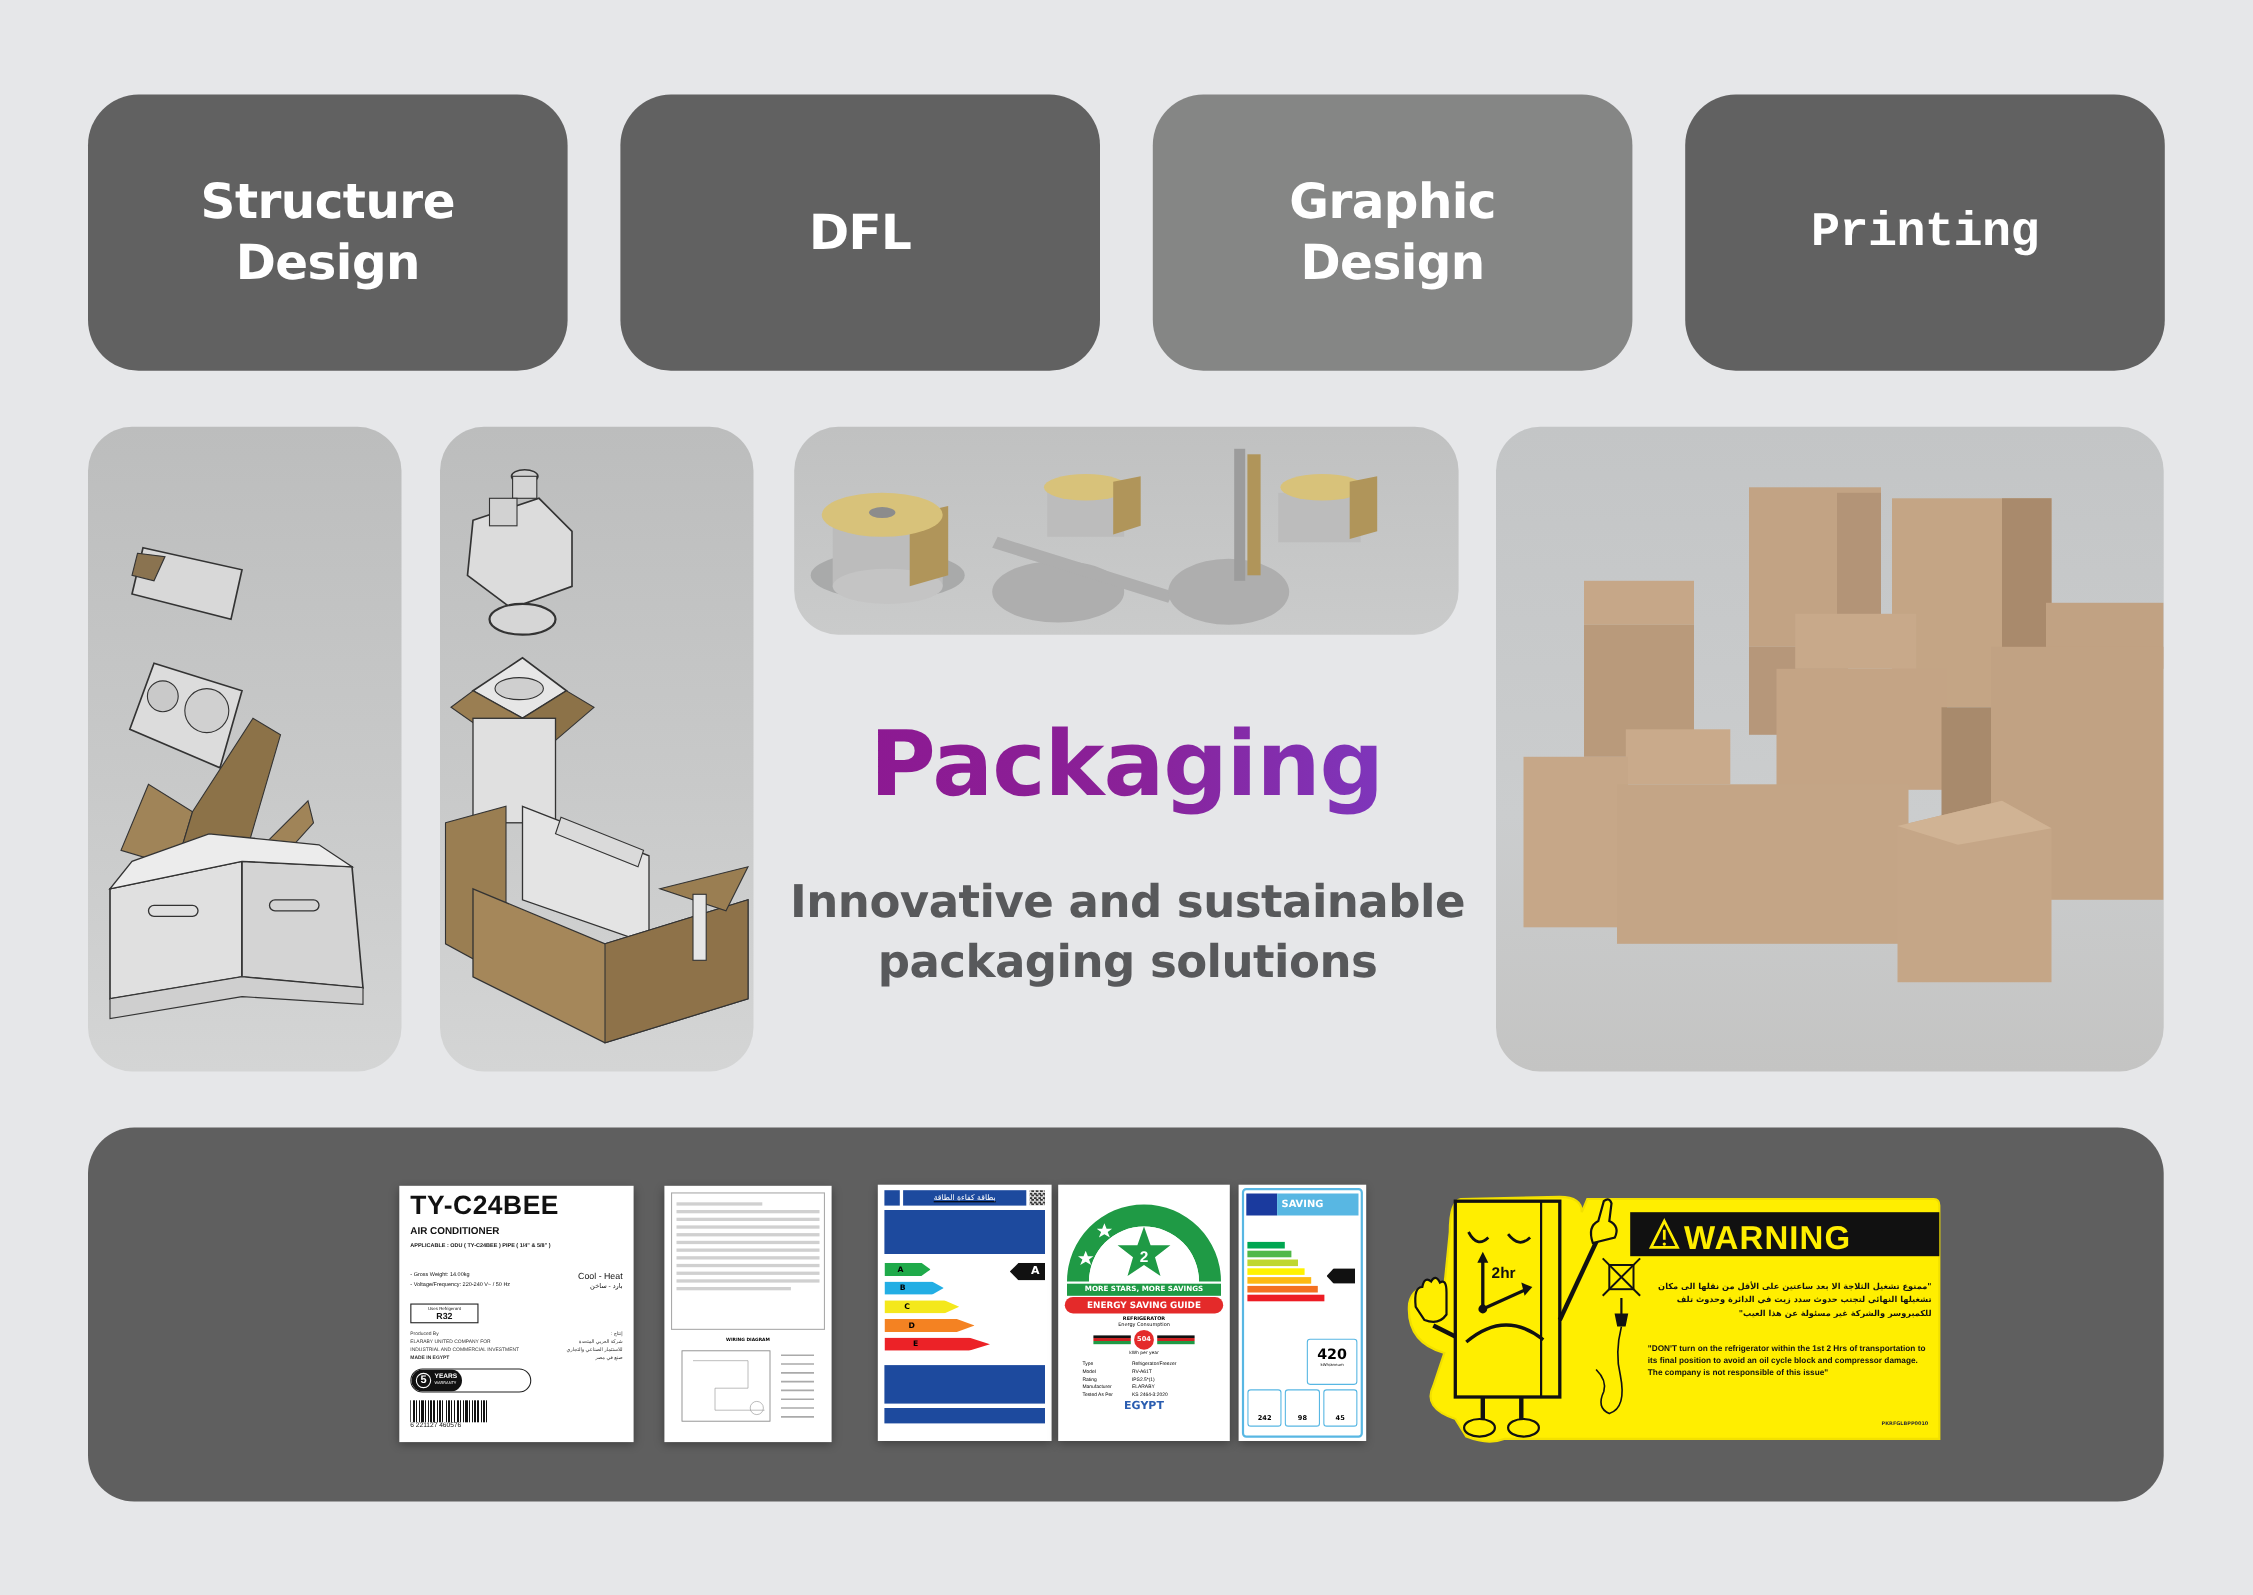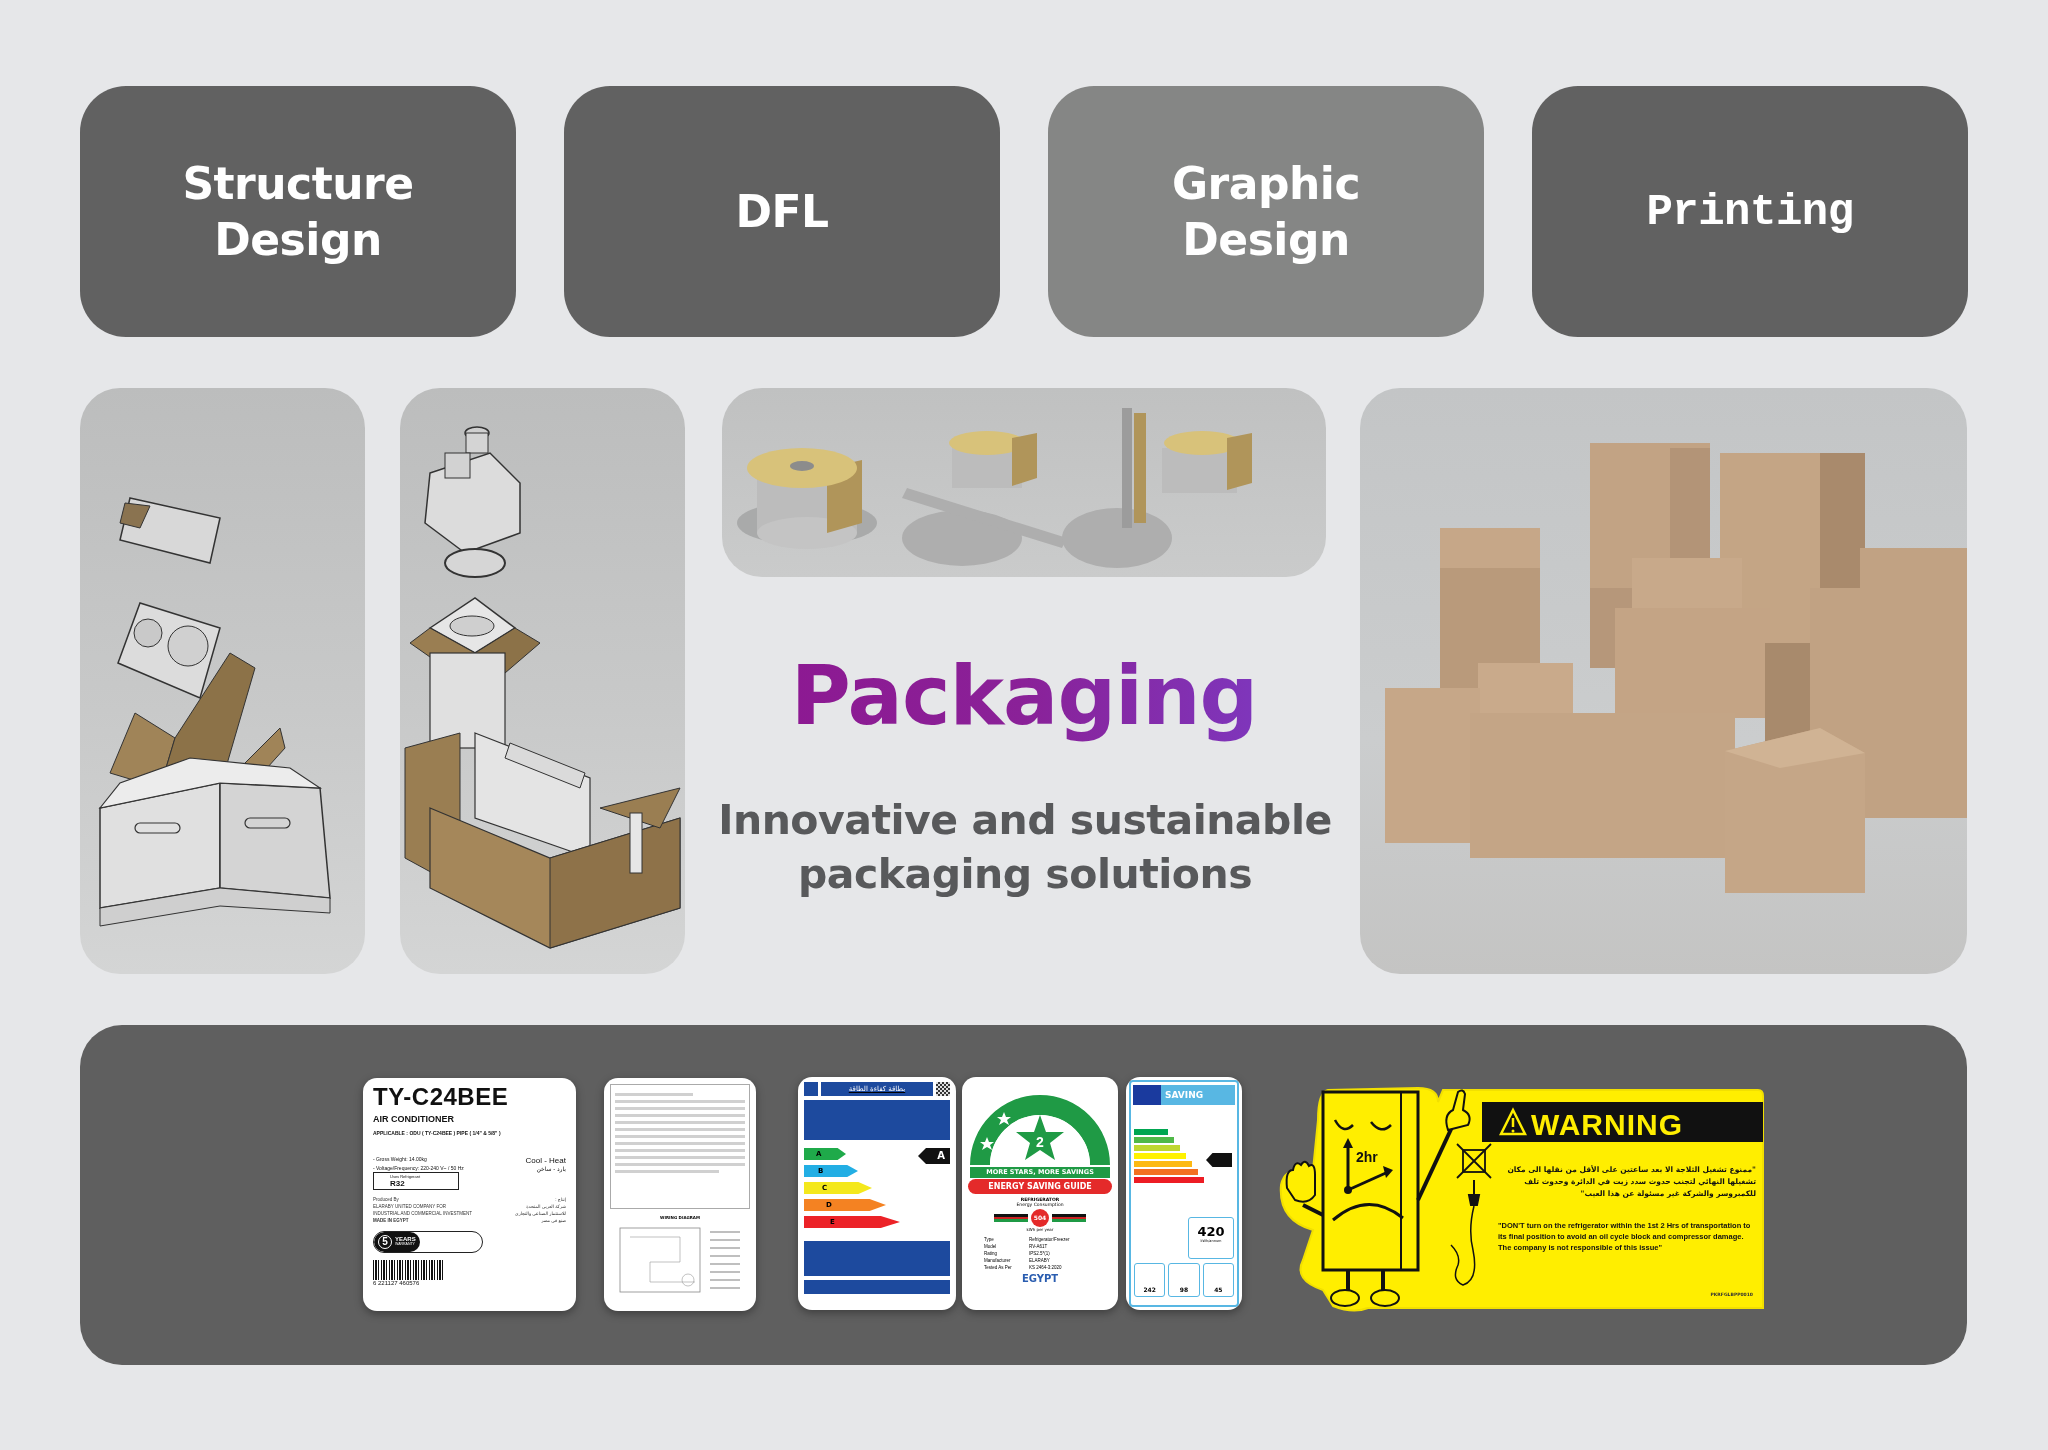--- a/index.html
+++ b/index.html
@@ -33,21 +33,21 @@
     position: absolute; left: 700px; width: 650px; top: 793px; text-align: center;
     color: #58595b; font-weight: bold; font-size: 41px; line-height: 54px; letter-spacing: -0.5px;
     white-space: pre-line;
   }
   .panel {
     position: absolute; left: 80px; top: 1025px; width: 1887px; height: 340px;
     border-radius: 42px; background: #5f5f5f;
   }
   .label {
     position: absolute; background: #ffffff; box-shadow: 0 3px 8px rgba(0,0,0,0.35);
-    overflow: hidden; cursor: pointer; border-radius: 14px;
+    overflow: hidden; cursor: pointer;
   }
   .rowline { height: 3px; background: #d0d0d0; margin: 4px 0; }
 </style>
 </head>
 <body>
 
 <div class="tile" style="left:80px;">
   <span>Structure
 Design</span>
 </div>
@@ -168,21 +168,21 @@
     <div style="display:flex; justify-content:space-between; margin-top:20px;">
       <div>
         <div style="font-size:5px;">- Gross Weight: 14.00kg</div>
         <div style="font-size:5px; margin-top:3px;">- Voltage/Frequency: 220-240 V~ / 50 Hz</div>
       </div>
       <div style="text-align:right;">
         <div style="font-size:8px;">Cool - Heat</div>
         <div style="font-size:6px;">بارد - ساخن</div>
       </div>
     </div>
-    <div style="border:1px solid #222; width:52px; margin-top:0; text-align:left; padding:1px 16px;">
+    <div style="border:1px solid #222; width:52px; margin-top:12px; text-align:center; padding:1px 4px;">
       <div style="font-size:4px;">Uses Refrigerant</div>
       <div style="font-size:8px; font-weight:bold;">R32</div>
     </div>
     <div style="display:flex; justify-content:space-between; margin-top:6px; font-size:4.5px; line-height:7px; color:#333;">
       <div>
         <div>Produced By</div>
         <div>ELARABY UNITED COMPANY FOR</div>
         <div>INDUSTRIAL AND COMMERCIAL INVESTMENT</div>
         <div style="font-weight:bold;">MADE IN EGYPT</div>
       </div>

